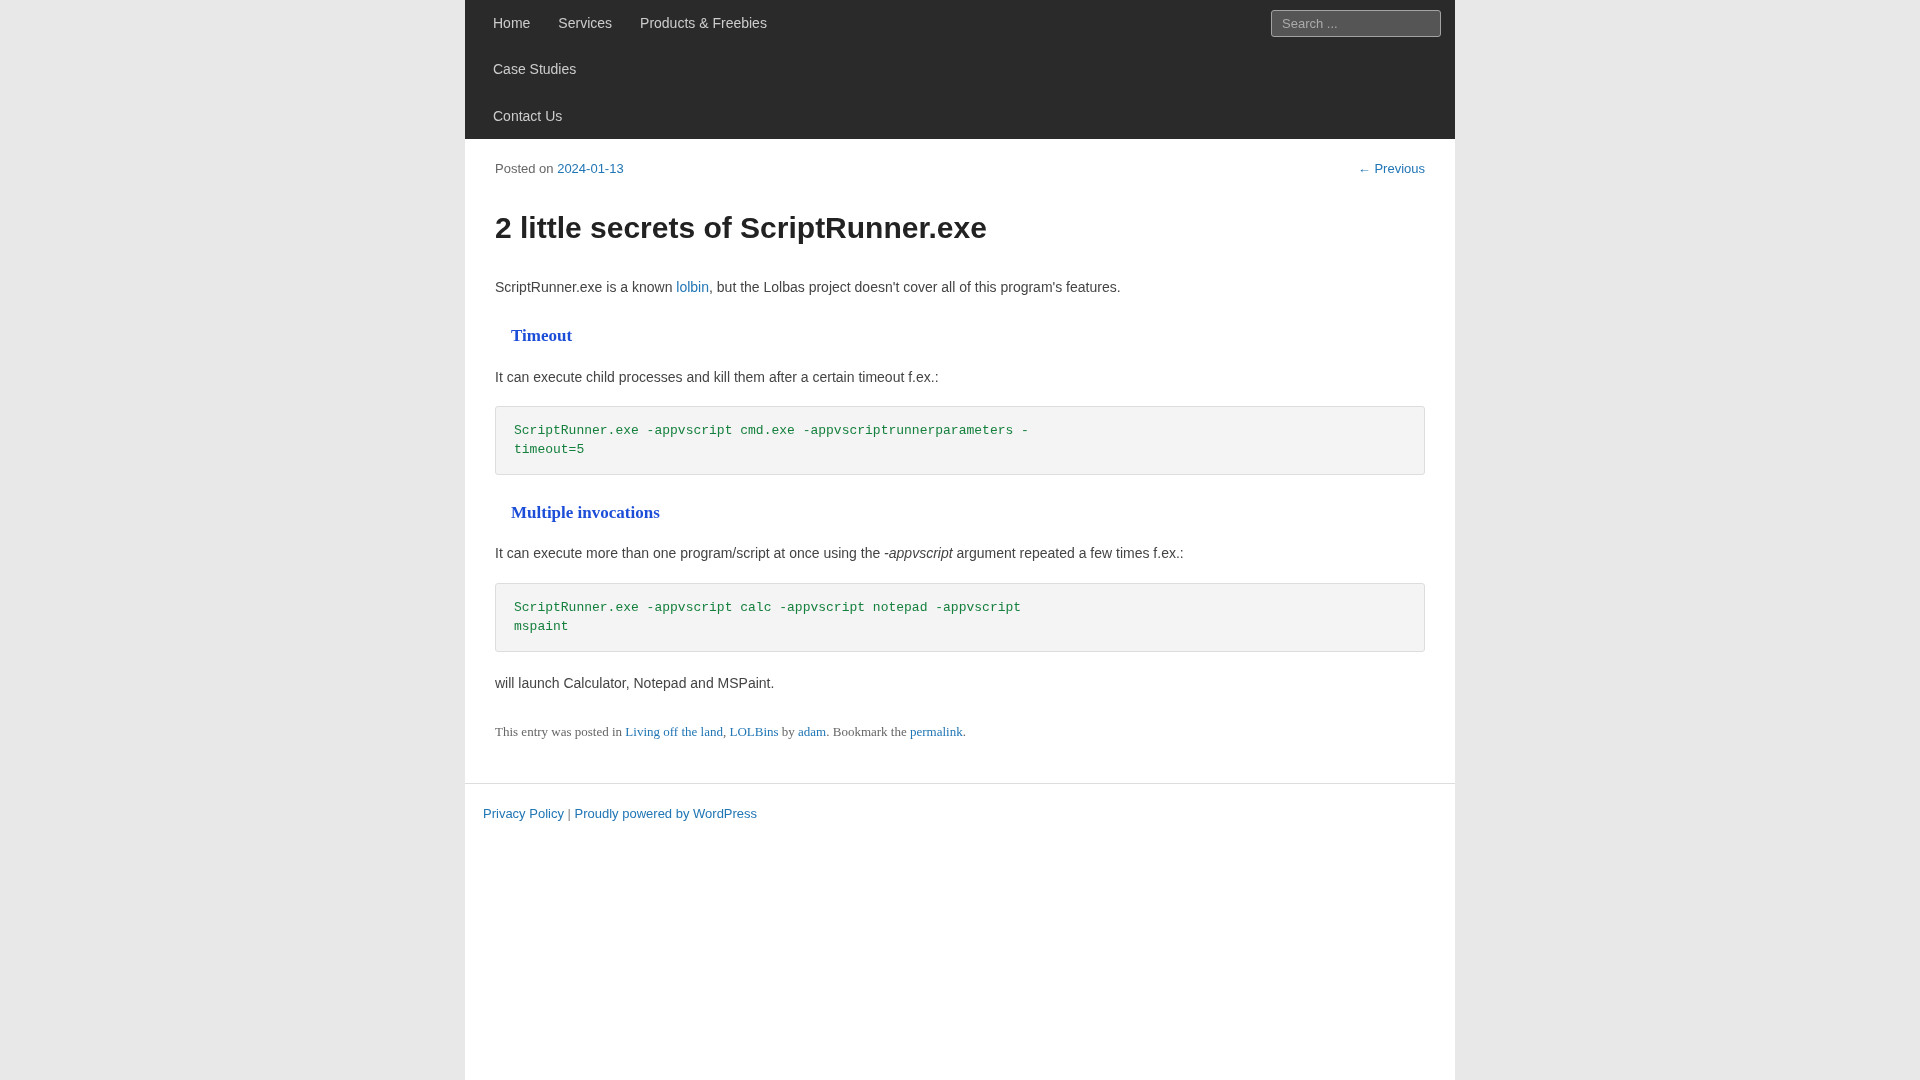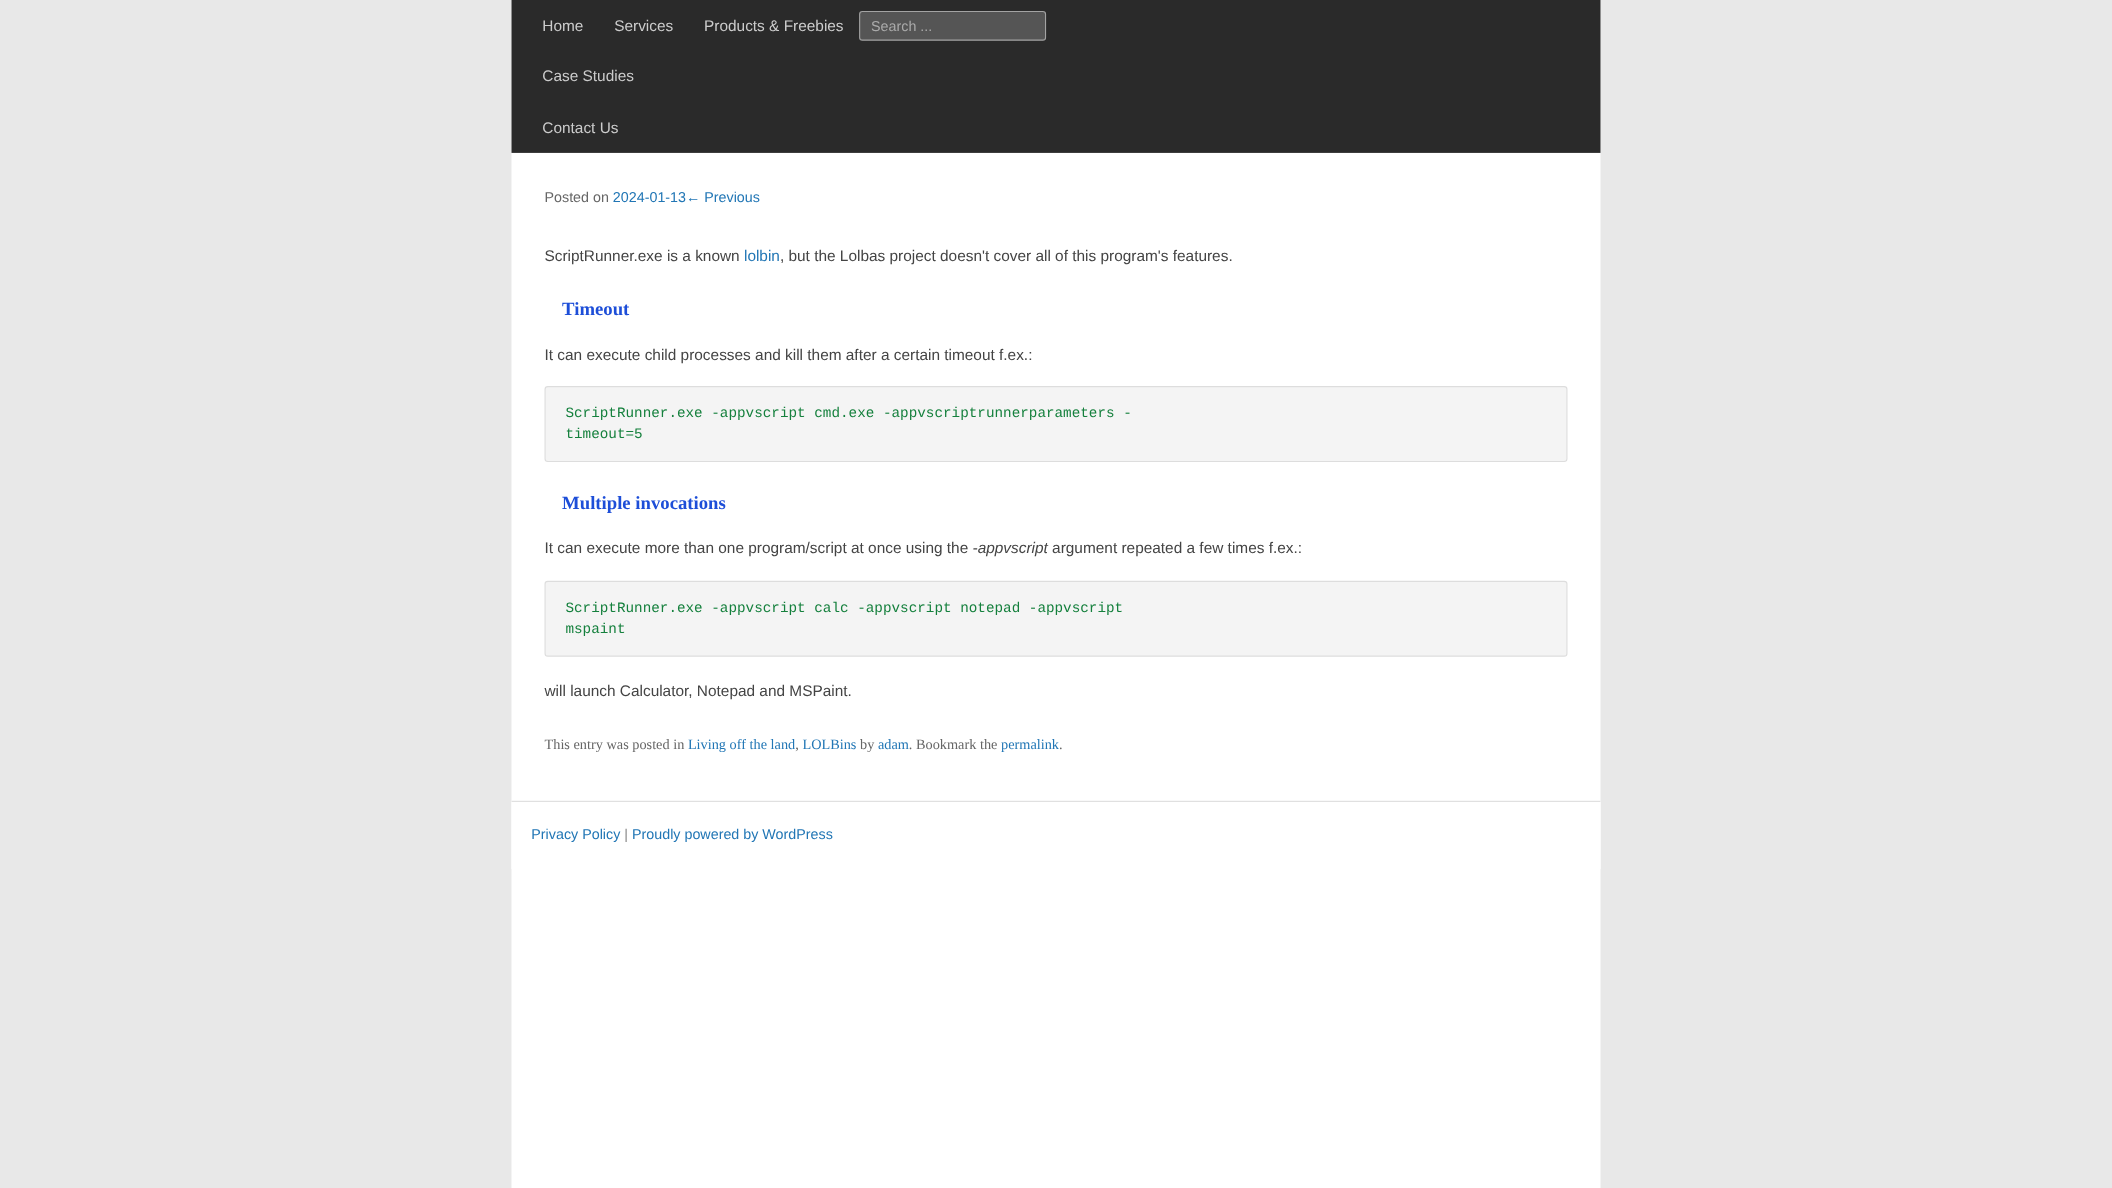--- a/index.html
+++ b/index.html
@@ -32,21 +32,21 @@
       text-decoration: none;
       font-family: Arial, Helvetica, sans-serif;
       font-size: 14px;
       padding: 12px 14px;
       display: inline-block;
     }
     .nav-row {
       display: flex;
       align-items: center;
       width: 100%;
-      justify-content: flex-start;
+      justify-content: space-between;
     }
     .nav-left { display: flex; }
     .search-form {
       display: flex;
       align-items: center;
       margin: 6px 0;
     }
     .search-input {
       background: #555;
       border: 1px solid #a3a3a3;
@@ -60,26 +60,26 @@
     .search-input::placeholder { color: #aaa; }
     .nav-row-2 { display: flex; flex-direction: column; }
 
     
     .content-area {
       padding: 20px 30px 40px;
     }
     
     .post-meta-bar {
       display: flex;
+      justify-content: space-between;
       align-items: center;
       margin-bottom: 30px;
       font-family: Arial, Helvetica, sans-serif;
       font-size: 13px;
       color: #666;
-      margin-top: 11px;
     }
     .post-date a {
       color: #2176b5;
       text-decoration: none;
     }
     .post-nav a {
       color: #2176b5;
       text-decoration: none;
       font-size: 13px;
     }
@@ -180,20 +180,21 @@
 
     <div class="post-meta-bar">
       <span class="post-date">
         Posted on <a href="#">2024-01-13</a>
       </span>
       <span class="post-nav">
         <a href="#">← Previous</a>
       </span>
     </div>
 
+    <h1 class="post-title">2 little secrets of ScriptRunner.exe</h1>
 
     <div class="post-body">
 
       <p>
         <span>ScriptRunner.exe is a known </span><a href="#">lolbin</a><span>, but the Lolbas project doesn't cover all of this program's features.</span>
       </p>
 
       <h2>Timeout</h2>
       <p>It can execute child processes and kill them after a certain timeout f.ex.:</p>
       <div class="code-block">ScriptRunner.exe -appvscript cmd.exe -appvscriptrunnerparameters -

